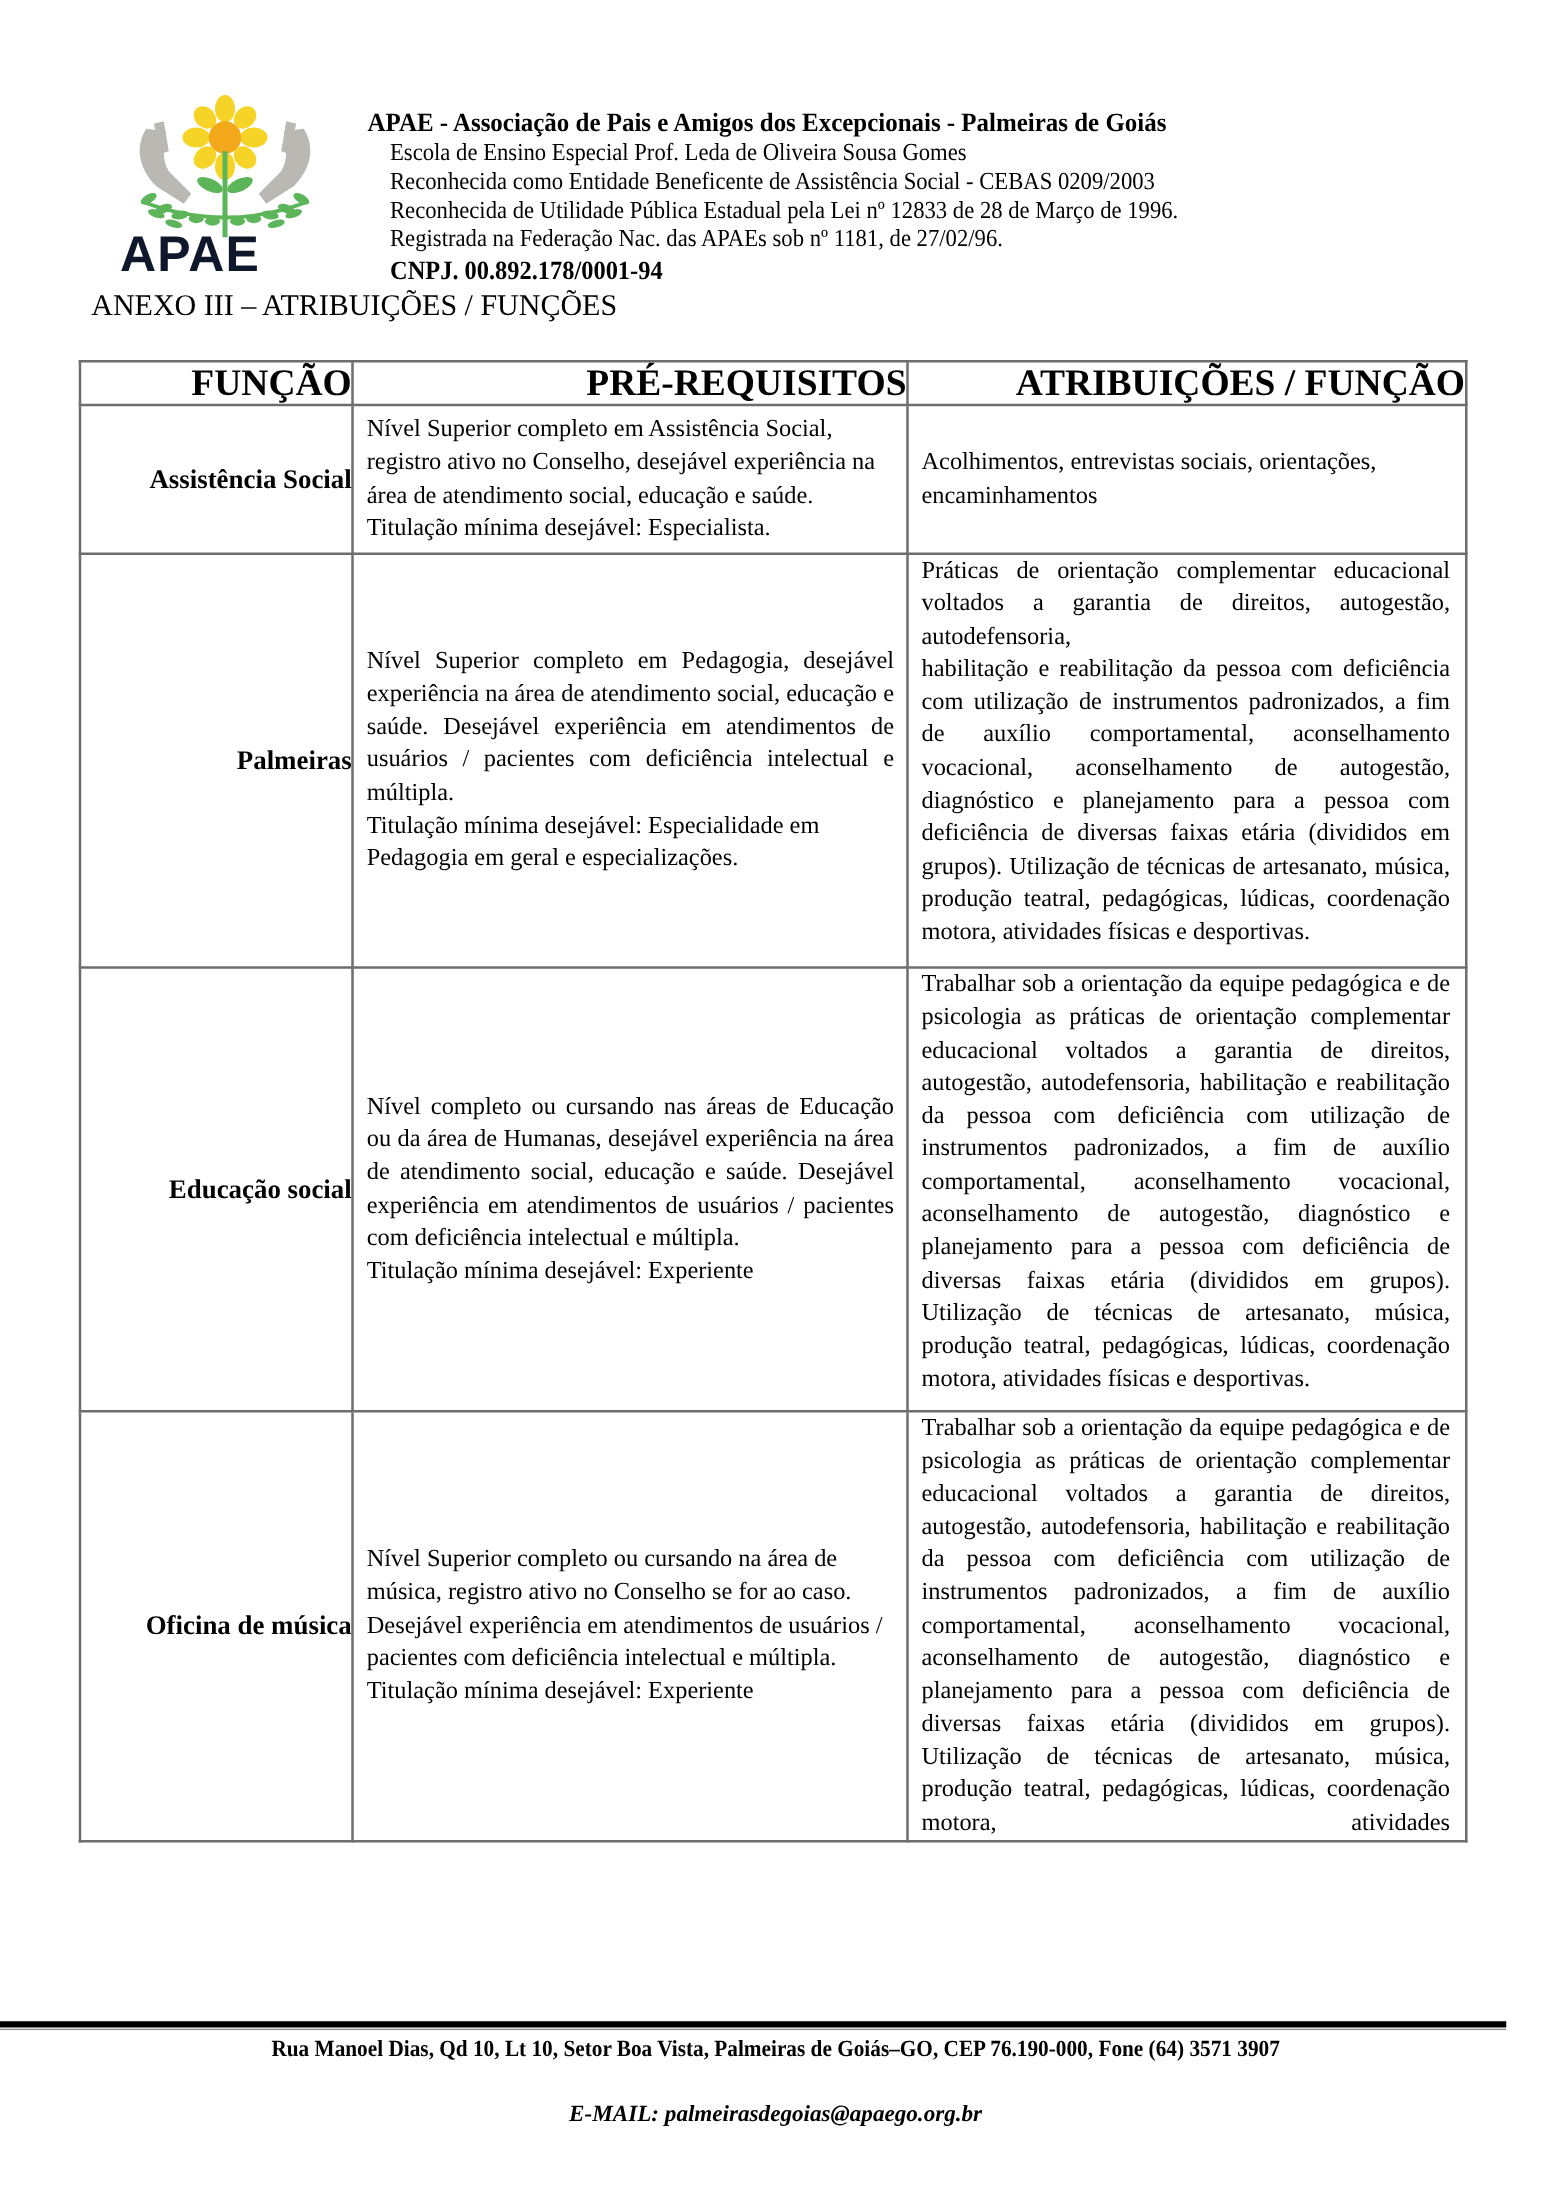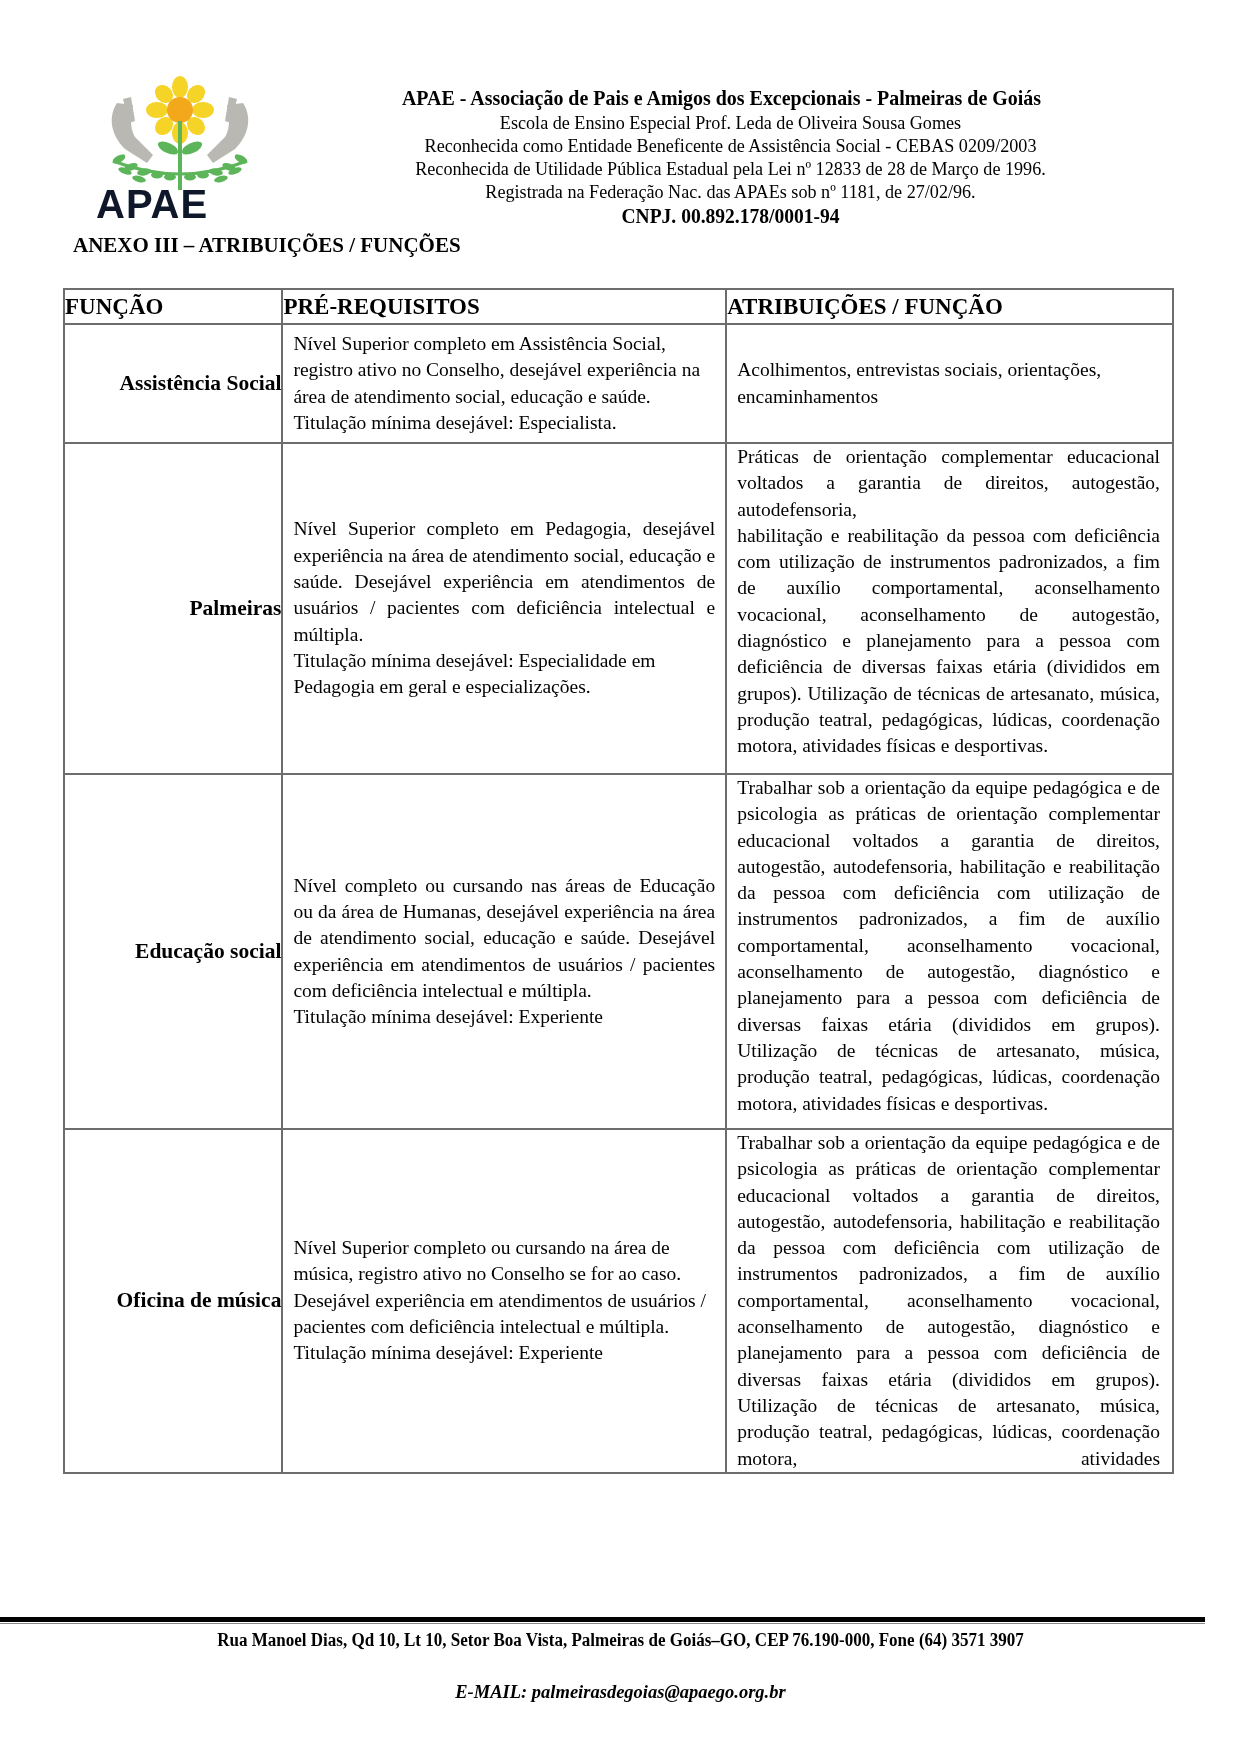--- a/index.html
+++ b/index.html
@@ -1,26 +1,26 @@
 <!DOCTYPE html>
 <html><head>
 <meta charset="utf-8">
 <style>
   html, body { margin: 0; padding: 0; background: #ffffff; }
   body { width: 1241px; height: 1755px; position: relative; overflow: hidden; font-family: "Liberation Serif", serif; color: #000; }
   .logo { position: absolute; left: 95px; top: 75px; width: 170px; height: 150px; }
   .logo-text { position: absolute; left: 96px; top: 184px; font-family: "Liberation Sans", sans-serif; font-weight: bold; font-size: 40px; letter-spacing: 1px; color: #0f172a; line-height: 40px; }
-  .hdr { position: absolute; right: 92px; top: 85px; text-align: center; width: 900px; }
+  .hdr { position: absolute; right: 92px; top: 85px; text-align: left; width: 900px; }
   .hdr .l1 { font-weight: bold; font-size: 21px; line-height: 26px; transform: scaleX(0.95); transform-origin: right; white-space: nowrap; }
   .hdr .ln { font-size: 19.5px; line-height: 23px; transform: scaleX(0.93); transform-origin: right; white-space: nowrap; }
   .hdr .cnpj { font-weight: bold; font-size: 21px; line-height: 26px; transform: scaleX(0.93); transform-origin: right; white-space: nowrap; }
-  .annex { position: absolute; left: 73px; top: 232px; font-weight: bold; font-size: 21px; line-height: 26px; }
+  .annex { position: absolute; left: 73px; top: 232px; font-weight: normal; font-size: 24px; line-height: 26px; }
   table.main { position: absolute; left: 63px; top: 288px; width: 1111px; border-collapse: collapse; table-layout: fixed; }
   table.main td, table.main th { border: 2px solid #6d6d6d; padding: 0; vertical-align: middle; }
-  table.main th { font-weight: bold; font-size: 23px; height: 33px; line-height: 28px; text-align: left; }
+  table.main th { font-weight: bold; font-size: 30px; height: 33px; line-height: 28px; text-align: right; }
   .c1 { width: 218px; }
   .c2 { width: 443px; }
   .c3 { width: 446px; }
   .func { font-weight: bold; font-size: 21.5px; text-align: right; }
   .req { font-size: 19.5px; line-height: 26.3px; padding: 0 10px !important; }
   .req .just { text-align: justify; text-align-last: left; }
   .req .ctr { text-align: left; }
   .att { font-size: 19.5px; line-height: 26.3px; padding: 0 12px 0 10px !important; text-align: justify; }
   .top { vertical-align: top !important; }
   .footer-bar { position: absolute; left: 0; top: 1617px; width: 1205px; height: 5px; background: #000; }

